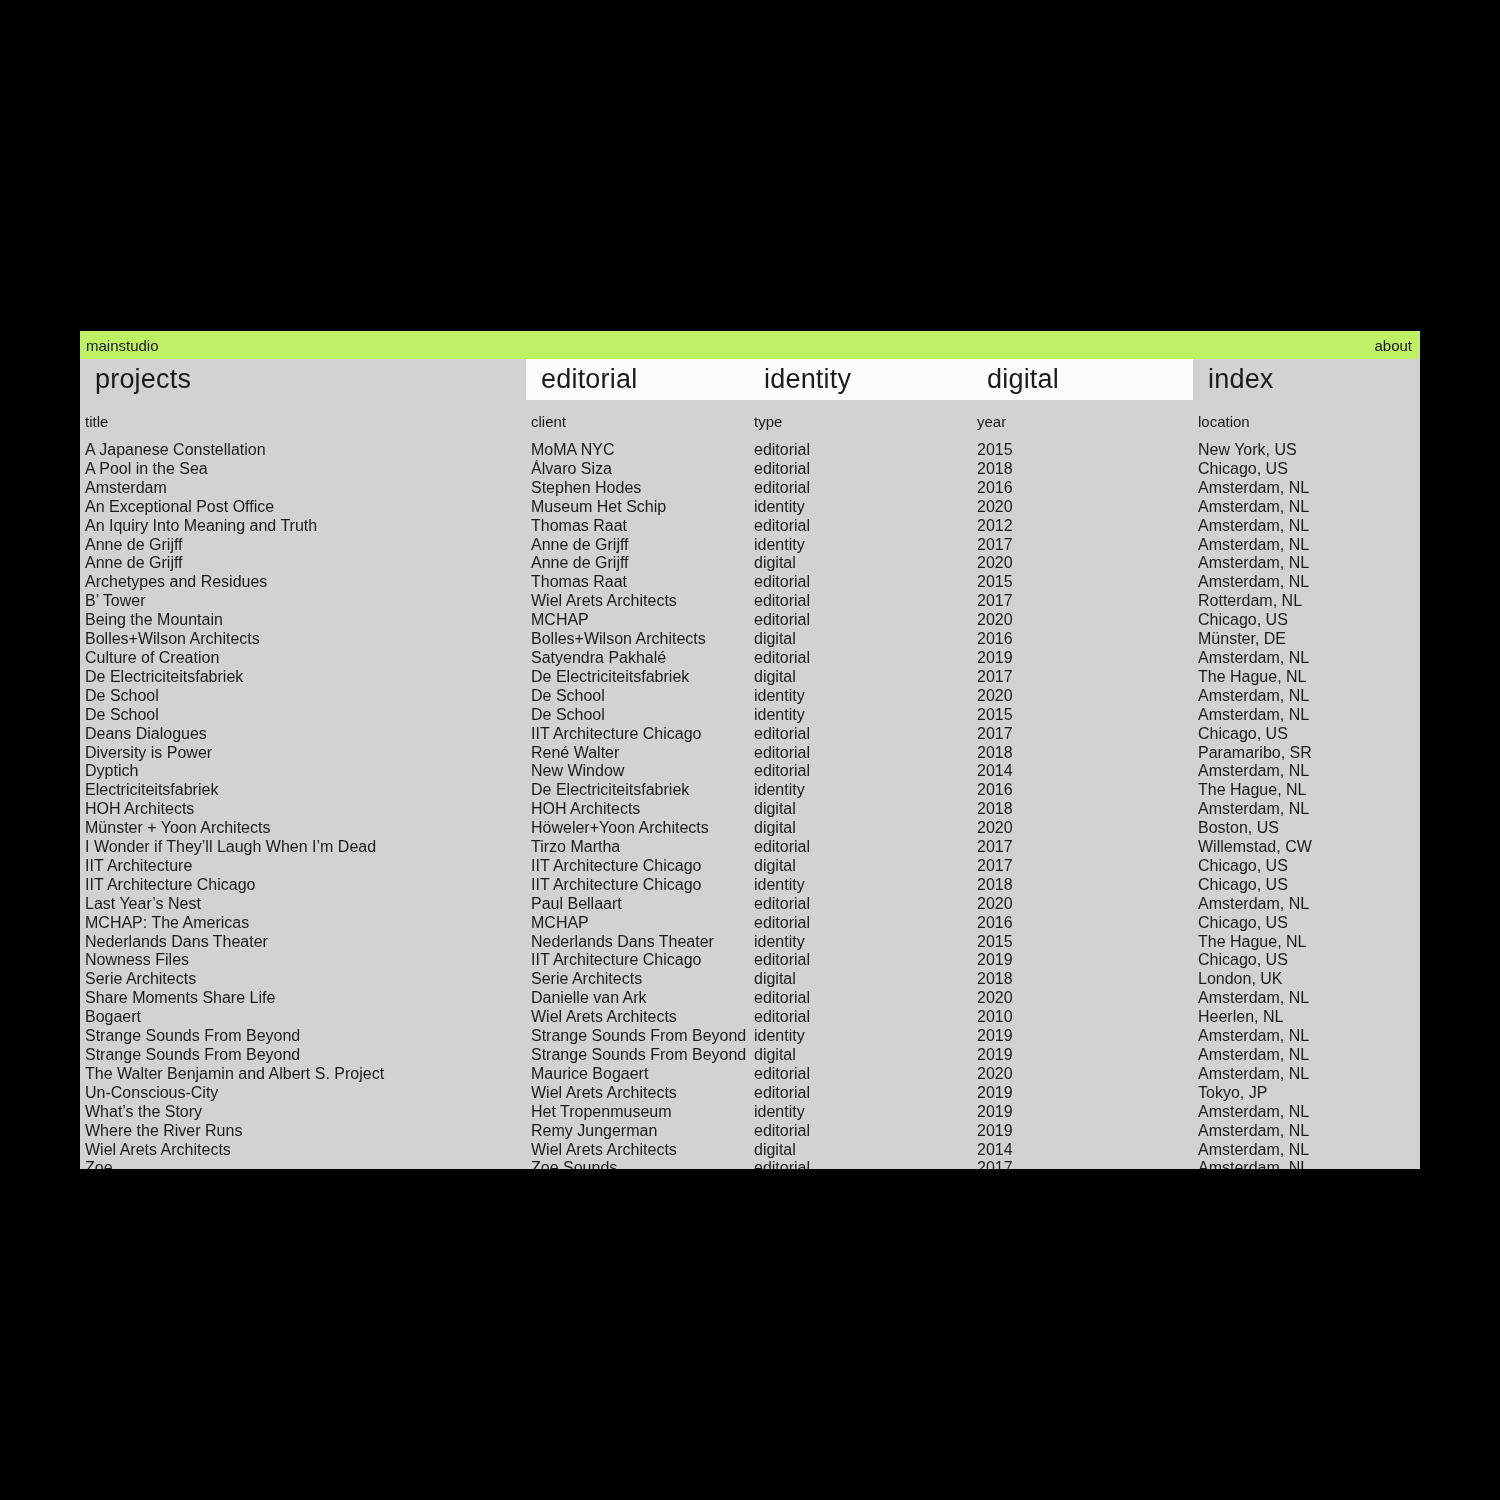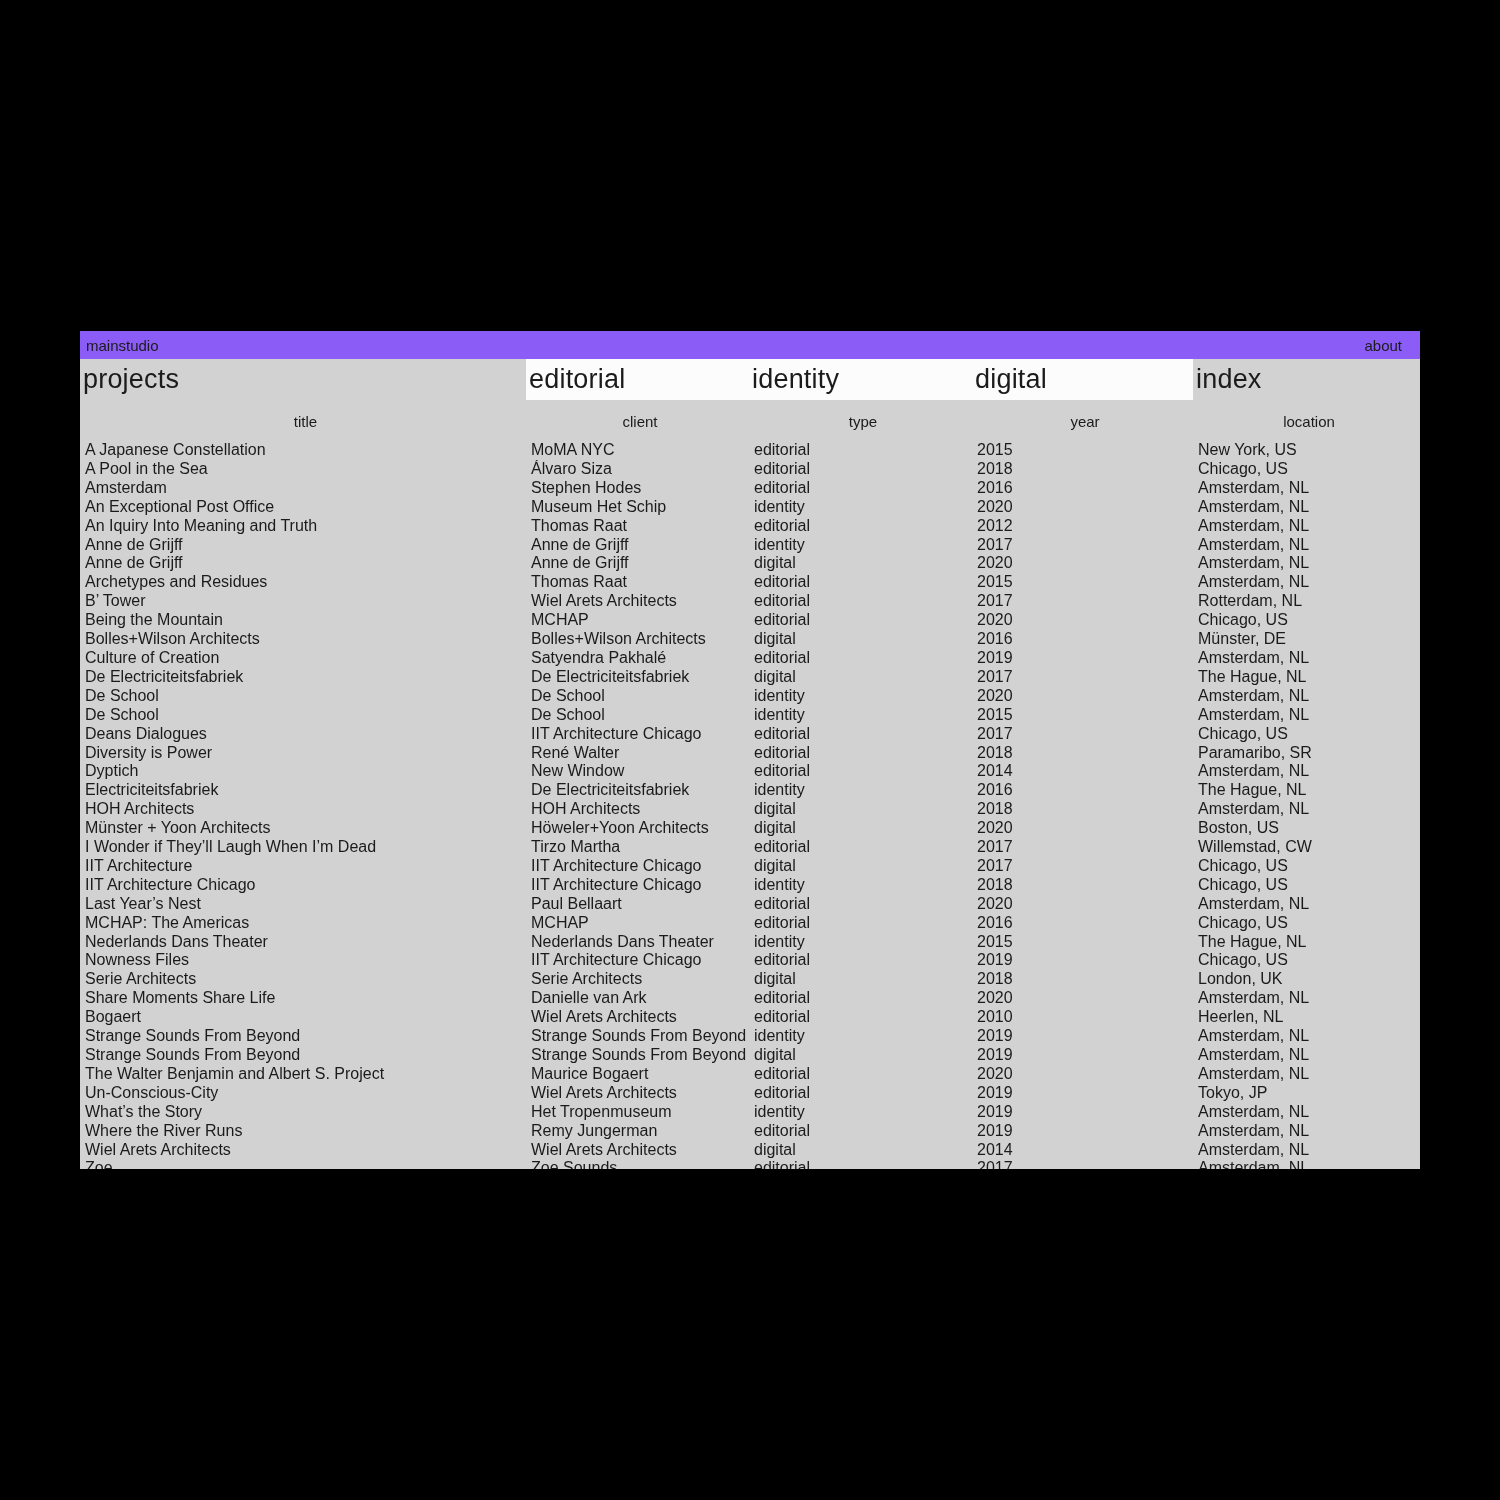--- a/index.html
+++ b/index.html
@@ -13,50 +13,49 @@
   .content {
     position: absolute;
     left: 80px; top: 331px;
     width: 1340px; height: 838px;
     background: #d2d2d2;
     color: #1b1b1b;
     overflow: hidden;
   }
   .topbar {
     height: 28px;
-    background: #8b5cf6;
+    background: #bef264;
     display: flex;
     justify-content: space-between;
     align-items: center;
-    padding: 0 18px 0 6px;
+    padding: 0 8px 0 6px;
     box-sizing: border-box;
     font-size: 15px;
   }
   .grid {
     display: grid;
     grid-template-columns: 446px 223px 223px 221px 227px;
   }
   .nav-row { height: 41px; }
   .nav-cell {
     font-size: 27px;
     letter-spacing: 0.2px;
     display: flex;
     align-items: center;
-    padding-left: 3px;
+    padding-left: 15px;
     cursor: pointer;
   }
   .nav-cell.white { background: #fcfcfc; }
   .header-row {
     padding-top: 13px;
     height: 28px;
   }
   .header-cell {
     font-size: 15px;
     padding-left: 5px;
-    text-align: center;
   }
   .row {
     line-height: 18.9px;
     font-size: 16px;
     cursor: pointer;
   }
   .cell {
     padding-left: 5px;
     white-space: nowrap;
     overflow: hidden;

